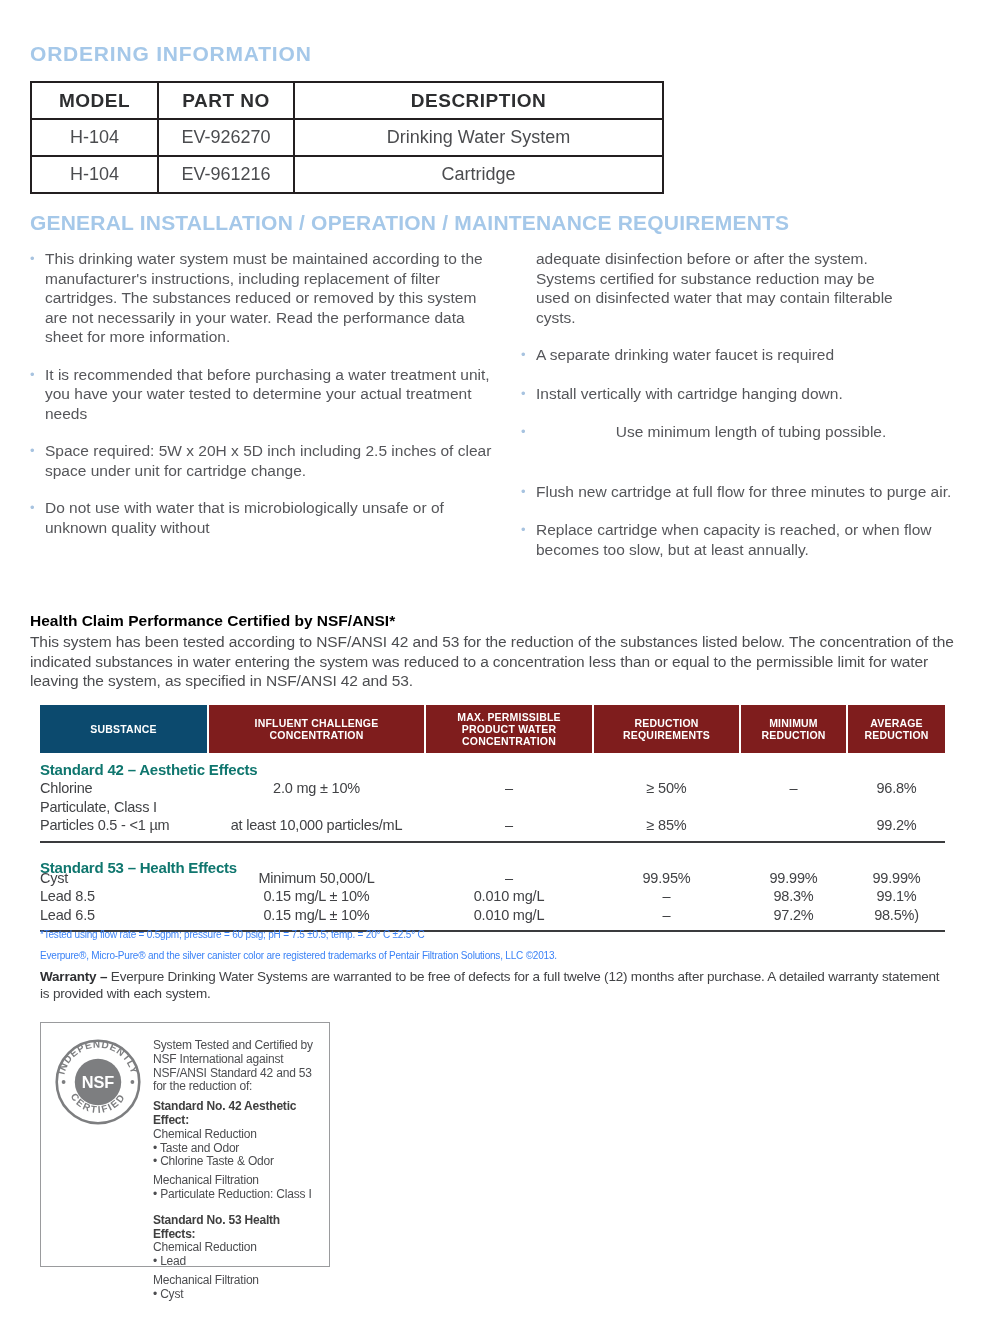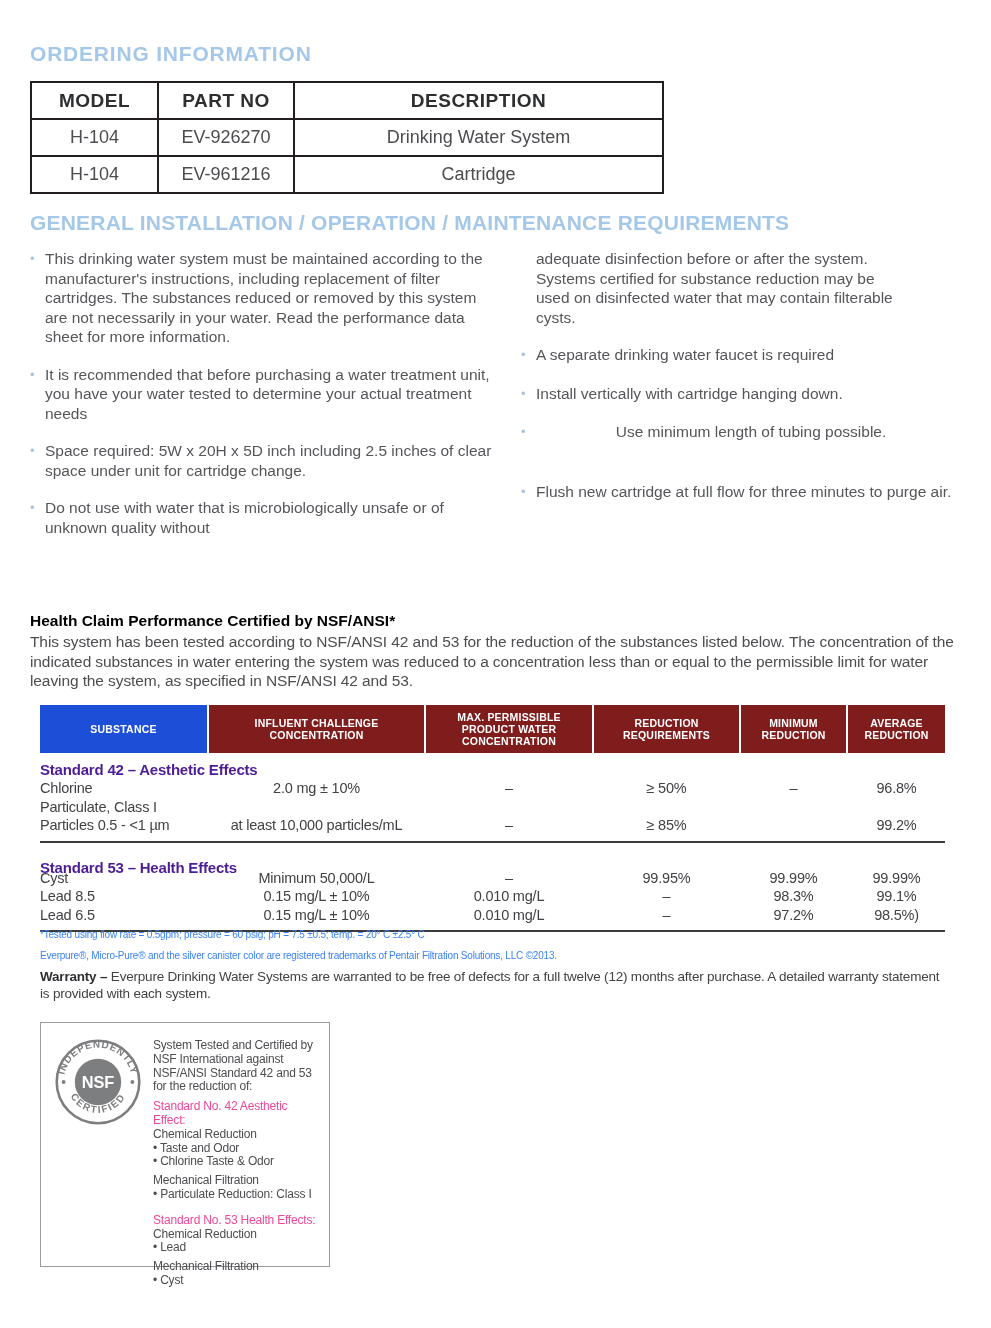--- a/index.html
+++ b/index.html
@@ -46,42 +46,42 @@
     display:grid;
     grid-template-columns:167px 215px 166px 145px 105px 97px;
     column-gap:2px;
     font-size:14.5px; color:#414245; letter-spacing:-0.2px;
   }
   .perf-th {
     height:48px; display:flex; align-items:center; justify-content:center;
     text-align:center; color:#ffffff; font-weight:bold; font-size:10.5px;
     letter-spacing:0.2px; line-height:12px; padding:0 6px;
   }
-  .perf-th.blue { background:#1d4ed8; }
+  .perf-th.blue { background:#0c4a6e; }
   .perf-th.gray { background:#7f1d1d; }
   .perf-group-title {
-    grid-column:1 / -1; font-weight:bold; color:#4c1d95;
+    grid-column:1 / -1; font-weight:bold; color:#0f766e;
     padding-top:8px; height:26px; font-size:15px;
   }
   .perf-cell { height:18.5px; display:flex; align-items:center; justify-content:center; }
   .perf-cell.name { justify-content:flex-start;text-align:center; }
   .perf-divider { grid-column:1 / -1; border-top:2px solid #3a3b3d; margin-top:6px; height:0; }
 
   
   .footnote { font-size:10px; color:#3b82f6; letter-spacing:-0.2px; line-height:18px; }
   .warranty { font-size:13.5px; color:#414245; letter-spacing:-0.2px; line-height:17px; }
   .warranty b { color:#2f3033; }
 
   
   .nsf-box {
     border:1px solid #9a9b9d; background:#fff;
     display:flex; padding:16px 10px 10px 14px;
   }
   .nsf-text { font-size:12px; line-height:13.8px; color:#4c4d50; letter-spacing:-0.2px; width:196px; }
-  .nsf-text .bold-title { font-weight:normal; color:#ec4899; margin-top:6px; }
+  .nsf-text .bold-title { font-weight:bold; color:#404040; margin-top:6px; }
   .nsf-text .grp { margin-top:5px; }
   .nsf-text .sec2 { margin-top:12px; }
   .nsf-bullet::before { content:"• "; }
   .nsf-seal { width:86px; height:86px; margin-right:12px; flex:0 0 auto; }
 </style>
 </head>
 <body>
 
 <h1 class="abs sec-heading" style="left:30px; top:42px;">ORDERING INFORMATION</h1>
 
@@ -119,20 +119,21 @@
   <li class="bullet-item">Do not use with water that is microbiologically unsafe or of unknown quality without</li>
 </ul>
 
 <div class="abs bullet-col" style="left:521px; top:249px; width:445px;">
   <div class="continuation" style="width:385px;">adequate disinfection before or after the system. Systems certified for substance reduction may be used on disinfected water that may contain filterable cysts.</div>
   <ul>
     <li class="bullet-item" style="margin-bottom:19px;">A separate drinking water faucet is required</li>
     <li class="bullet-item" style="margin-bottom:19px;">Install vertically with cartridge hanging down.</li>
     <li class="bullet-item" style="margin-bottom:34px;text-align:center;">Use minimum length of tubing possible.</li>
     <li class="bullet-item" style="margin-bottom:19px; width:440px;margin-top:40px;">Flush new cartridge at full flow for three minutes to purge air.</li>
+    <li class="bullet-item" style="width:445px;">Replace cartridge when capacity is reached, or when flow becomes too slow, but at least annually.</li>
   </ul>
 </div>
 
 <div class="abs hc-heading" style="left:30px; top:612px;">Health Claim Performance Certified by NSF/ANSI*</div>
 <div class="abs hc-body" style="left:30px; top:632px; width:935px;">This system has been tested according to NSF/ANSI 42 and 53 for the reduction of the substances listed below. The concentration of the indicated substances in water entering the system was reduced to a concentration less than or equal to the permissible limit for water leaving the system, as specified in NSF/ANSI 42 and 53.</div>
 
 <div class="abs perf-table" style="left:40px; top:705px; width:905px;">
 
   <div class="perf-th blue">SUBSTANCE</div>
   <div class="perf-th gray">INFLUENT CHALLENGE CONCENTRATION</div>

